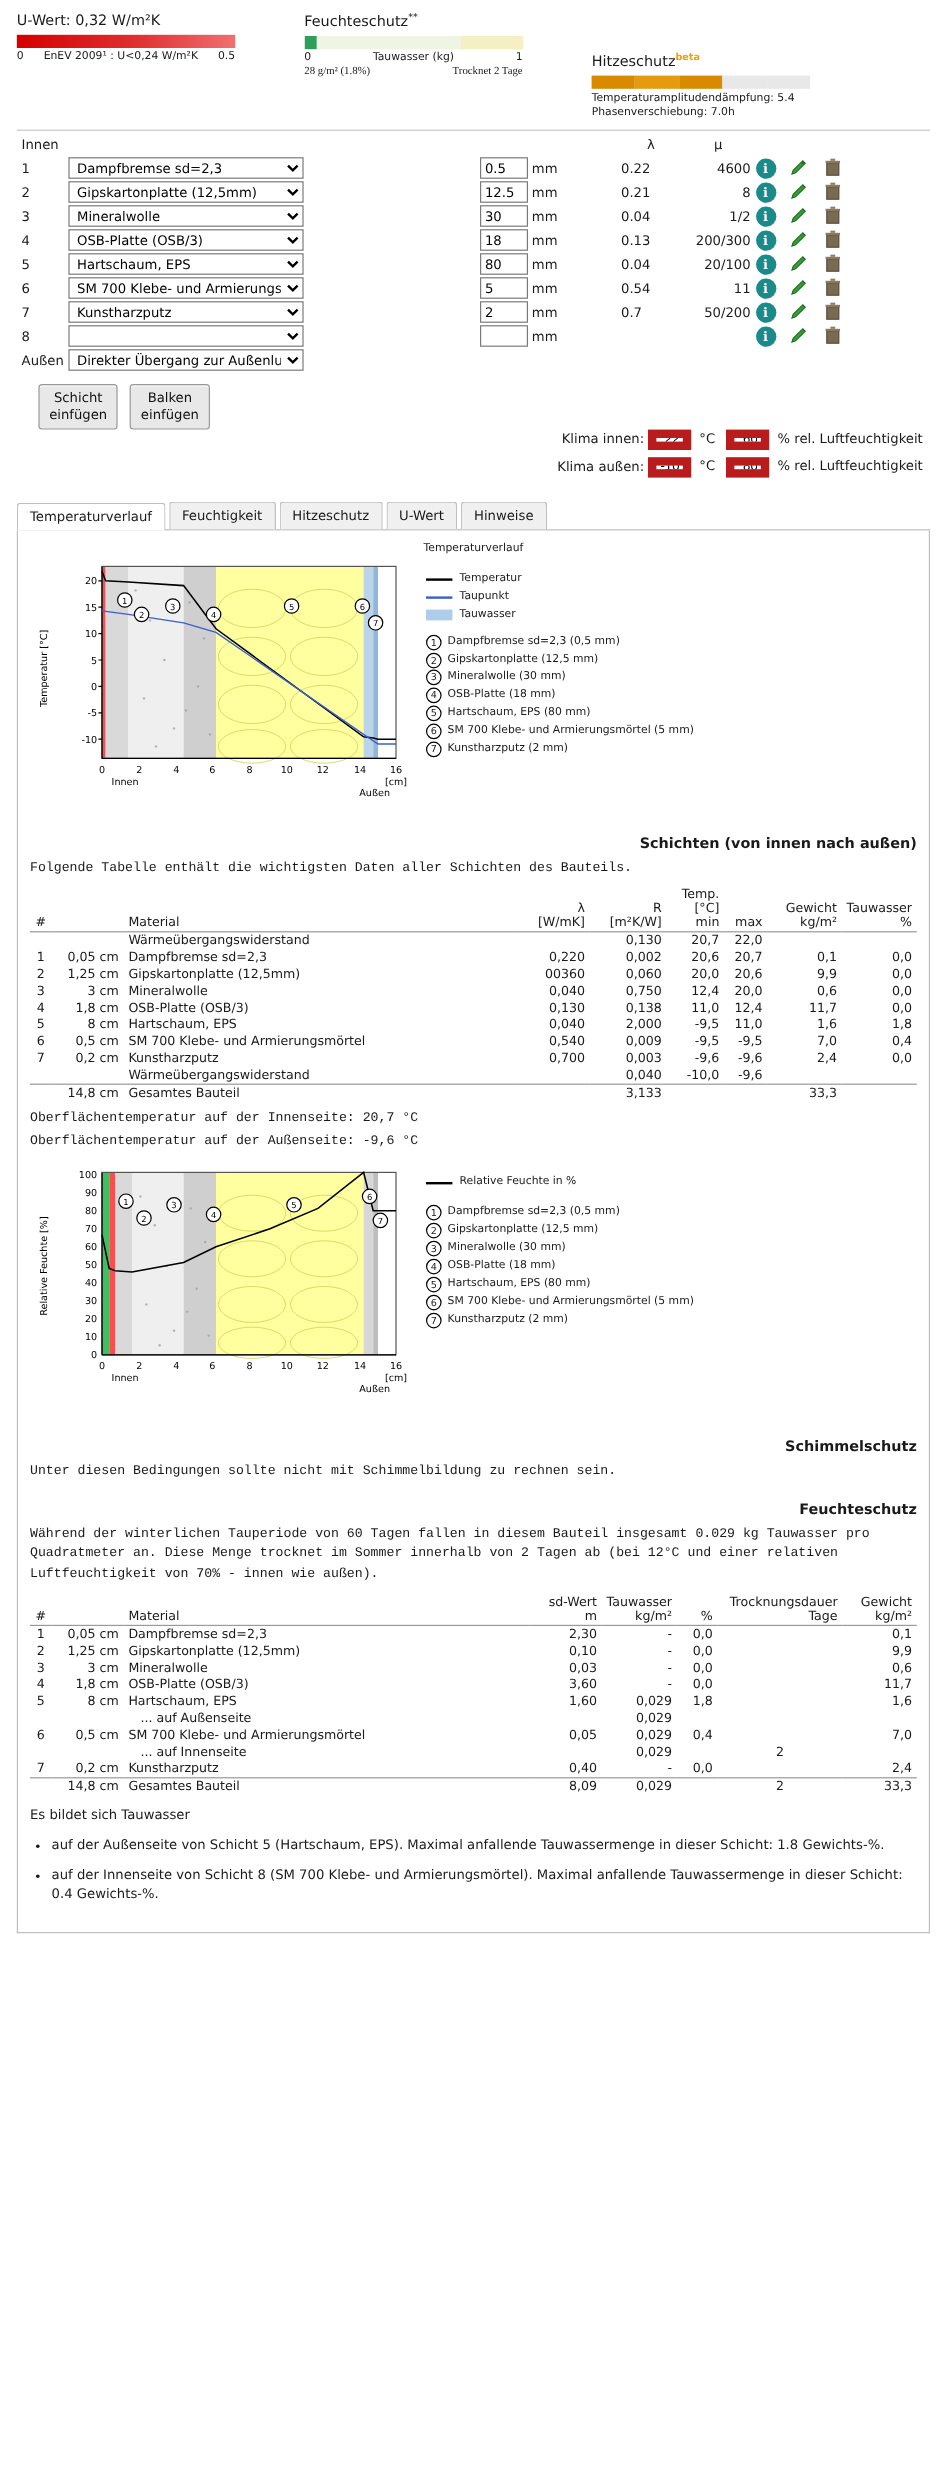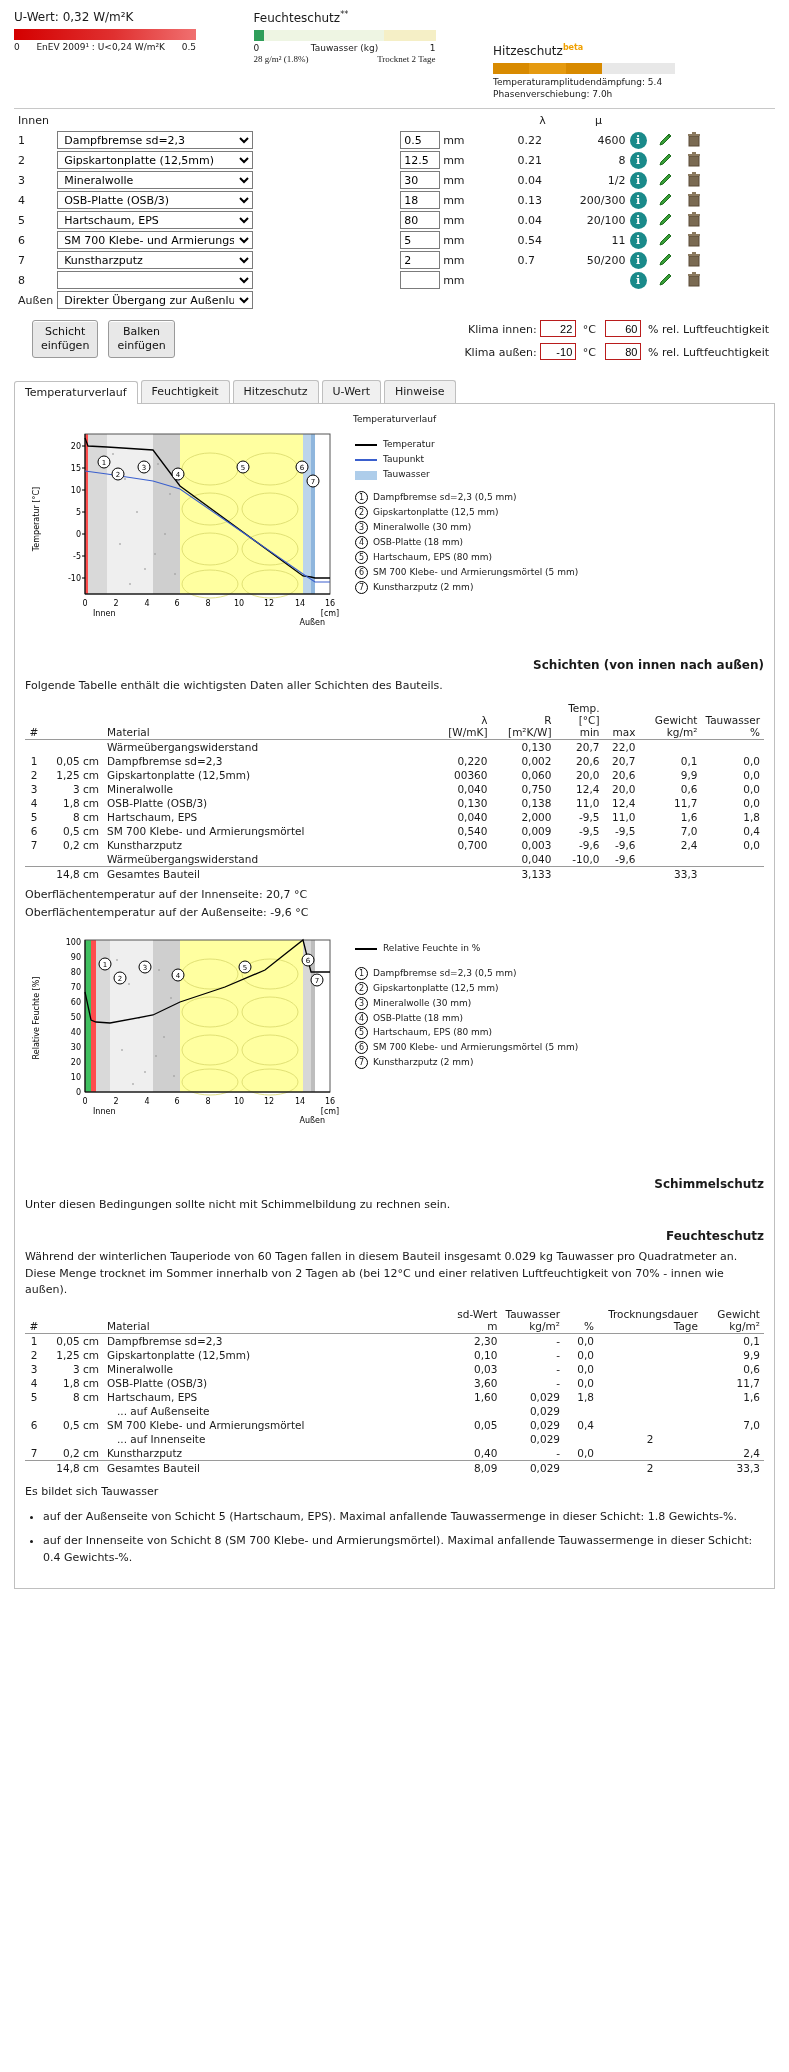--- a/index.html
+++ b/index.html
@@ -52,30 +52,30 @@
   .mm { font-size:11px; padding-left:3px; }
   .lam { width: 54px; text-align: left; padding-right: 10px;}
   .mu  { width: 58px; text-align: right; padding-right: 14px;}
   .icons { white-space: nowrap; }
   .ic { display:inline-block; width:17px; height:17px; margin-right:8px; vertical-align:middle; position:relative;}
   .ic-info { border-radius:50%; background:#1a8a8a; color:#fff; font-size:11px; font-weight:bold; text-align:center; line-height:17px; font-family:"DejaVu Serif", serif;}
   .ic-pencil svg, .ic-trash svg { display:block; }
   .colhead { font-size:11px; text-align:center; }
 
   
-  .btnrow { display:flex; align-items:flex-start; margin-top:10px; }
+  .btnrow { display:flex; align-items:flex-start; margin-top:10px;flex-direction:column; }
   .btn {
     background: #e8e8e8; border:1px solid #9a9a9a; border-radius:3px;
     font-size: 11px; padding: 4px 8px; line-height:1.25; text-align:center;
     font-family:"DejaVu Sans","Liberation Sans",sans-serif; color:#111;
     box-shadow: 0 1px 0 #fff inset;
   }
   .clima { margin-left: auto; font-size: 11px; text-align:right; }
   .clima div { margin-bottom: 6px; }
-  input.small { width:36px; height:17px; font-size:11px; text-align:right; padding:0 3px; border:1px solid #b91c1c;}
+  input.small { width:36px; height:17px; font-size:11px; text-align:right; padding:0 3px; border:7px solid #b91c1c;}
   .clima .u { padding: 0 6px 0 3px; }
 
   
   .tabs { display:flex; margin-top: 14px; border-bottom:1px solid #bfbfbf; }
   .tab {
     border:1px solid #bfbfbf; border-bottom:none; background:#f0f0f0;
     padding: 4px 10px; font-size: 11px; margin-right: 3px; border-radius:3px 3px 0 0;
   }
   .tab.active { background:#fff; position:relative; top:1px; padding-bottom:5px; }
   .tabpanel { border:1px solid #bfbfbf; border-top:none; padding: 8px 10px 14px 10px; }
@@ -85,21 +85,21 @@
   .legend .swatch { width:22px; height:0; border-top:2px solid #000; margin-right:6px;}
   .legend .swatch.box { height:9px; border:0; background:#aecdea; margin-right:6px; }
   .circnum {
     display:inline-block; width:13px; height:13px; border:1px solid #000; border-radius:50%;
     font-size:8px; line-height:12px; text-align:center; margin-right:5px; background:#fff;
   }
   .legitem { display:flex; align-items:flex-start; margin-bottom:1px; }
 
   
   h3.sect { font-size: 12px; margin: 16px 0 6px 0; font-weight:bold;text-align:right; }
-  p.txt { font-size: 11px; line-height: 1.5; margin: 6px 0; }
+  p.txt { font-size: 11px; line-height: 1.5; margin: 6px 0; font-family: Liberation Mono, monospace; }
 
   
   table.data { width:100%; border-collapse: collapse; font-size:10.5px; }
   table.data th { font-weight:normal; padding: 1px 4px; vertical-align:bottom; }
   table.data td { padding: 1px 4px; }
   table.data .r { text-align:right; }
   table.data .c { text-align:center; }
   .thline { border-bottom:1px solid #9a9a9a; }
   .totline td { border-top:1px solid #9a9a9a; }
   ul.bullets { margin: 8px 0 0 18px; padding:0; font-size:11px; line-height:1.5; }
@@ -805,21 +805,21 @@
             <span class="circnum">6</span>
             <span>SM 700 Klebe- und Armierungsmörtel (5 mm)</span>
           </div>
         <div class="legitem">
             <span class="circnum">7</span>
             <span>Kunstharzputz (2 mm)</span>
           </div>
       </div>
     </div>
 
-    <h3 class="sect" style="margin-top:42px">Schimmelschutz</h3>
+    <h3 class="sect" style="margin-top:26px">Schimmelschutz</h3>
     <p class="txt">Unter diesen Bedingungen sollte nicht mit Schimmelbildung zu rechnen sein.</p>
 
     <h3 class="sect">Feuchteschutz</h3>
     <p class="txt">Während der winterlichen Tauperiode von 60 Tagen fallen in diesem Bauteil insgesamt 0.029 kg Tauwasser pro Quadratmeter an. Diese Menge trocknet im Sommer innerhalb von 2 Tagen ab (bei 12°C und einer relativen Luftfeuchtigkeit von 70% - innen wie außen).</p>
 
     <table class="data" style="margin-top:8px">
       <tbody>
           <tr class="thline">
         <th style="width:18px" class="c">#</th>
         <th style="width:60px"></th>

